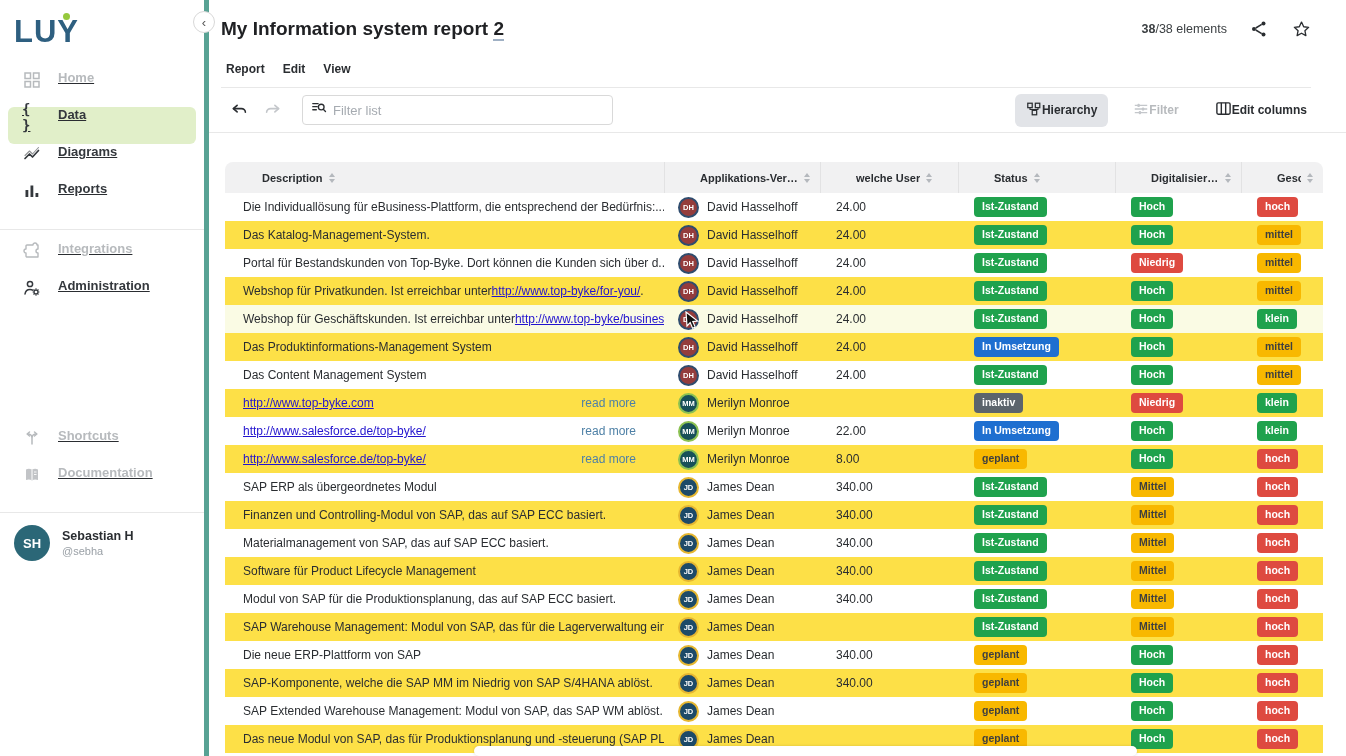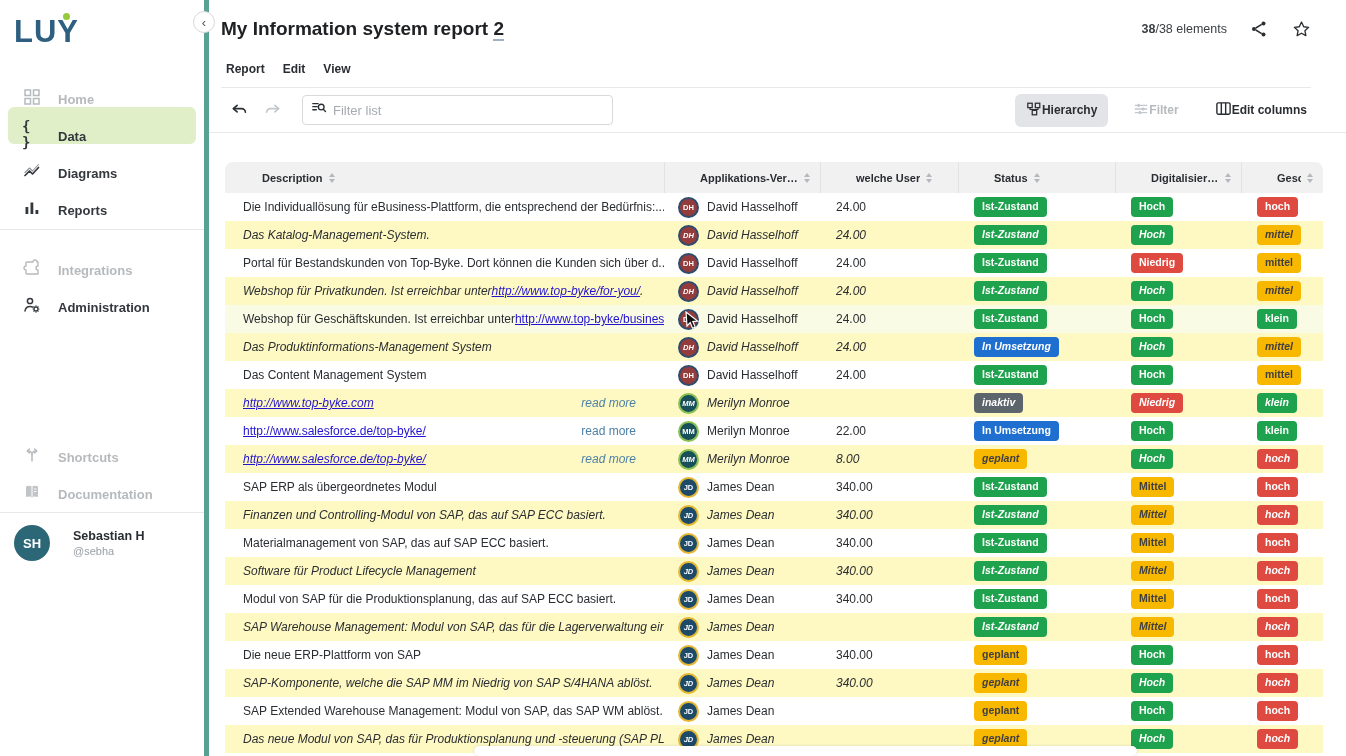--- a/index.html
+++ b/index.html
@@ -11,31 +11,31 @@
   .sidebar { position:absolute; left:0; top:0; width:204px; height:575px; background:#fff;
              display:flex; flex-direction:column; }
   .side-divider { position:absolute; left:204px; top:0; width:5px; height:756px; background:#58a294; }
   .collapse-btn { position:absolute; left:193px; top:11px; width:22px; height:22px; border-radius:50%;
                   background:#fff; border:1px solid #d8d8d8; z-index:5; display:flex; align-items:center;
                   justify-content:center; font-size:13px; color:#555; cursor:pointer; }
   .logo { padding:14px 0 0 14px; height:58px; position:relative; }
   .logo-text { font-size:31px; font-weight:700; color:#2e5f80; letter-spacing:1px; }
   .logo-dot { position:absolute; left:63px; top:13px; width:7px; height:7px; border-radius:50%; background:#96c93d; }
   .nav { margin-top:12px; }
-  .nav-item { display:flex; align-items:flex-end; height:37px; padding-left:14px; margin:0 8px;
-              border-radius:6px; cursor:pointer; }
+  .nav-item { display:flex; align-items:flex-start; height:37px; padding-left:14px; margin:0 8px;
+              border-radius:6px; cursor:pointer;text-decoration:underline; }
   .nav-item .nicon { width:20px; height:20px; display:flex; align-items:center; justify-content:center; margin-right:16px; }
   .nav-item .nlabel { font-size:13px; font-weight:700; color:#34383d; }
   .nav-item.disabled .nlabel { color:#b7babd; font-weight:700; }
   .nav-item.disabled { cursor:default; }
   .nav-item.active { background:#e1efc9; }
   .nav-sep { height:1px; background:#e8e8e8; margin:11px 0; }
   .side-bottom { margin-top:auto; }
   .side-footer-sep { height:1px; background:#e8e8e8; }
-  .profile { display:flex; align-items:center; padding:12px 0 14px 14px;gap:11px; }
+  .profile { display:flex; align-items:center; padding:12px 0 14px 14px; }
   .profile-avatar { width:36px; height:36px; border-radius:50%; background:#2b6777; color:#fff;
                     font-size:13px; font-weight:700; display:flex; align-items:center; justify-content:center; }
   .profile-meta { margin-left:12px; }
   .profile-name { font-size:12.5px; font-weight:700; color:#2a2d31; }
   .profile-handle { font-size:11px; color:#9aa0a6; margin-top:2px; }
   .braces { font-family:"DejaVu Sans Mono", monospace; font-size:14px; font-weight:700; color:#34383d; }
 
   
   .main { position:absolute; left:209px; top:0; right:0; bottom:0; background:#fff; }
   .page-header { padding:18px 35px 0 12px; }
@@ -72,21 +72,21 @@
   .th { display:flex; align-items:center; padding:0 10px 0 16px; overflow:hidden; }
   .th:first-child { padding-left:18px; }
   .th + .th { border-left:1px solid #e2e2e3; }
   .th-label { font-size:11px; font-weight:700; color:#2a2d31; white-space:nowrap; overflow:hidden; text-overflow:ellipsis;margin-left:19px; }
   .th:last-child .th-label { text-overflow:clip; }
   .sort { display:flex; flex-direction:column; gap:2px; margin-left:6px; flex:none; cursor:pointer; }
   .sort i { display:block; width:0; height:0; border-left:3px solid transparent; border-right:3px solid transparent; }
   .sort .up { border-bottom:4px solid #b4b8bd; }
   .sort .dn { border-top:4px solid #b4b8bd; }
   .trow { height:28px; }
-  .trow.zebra { background:#fef9c3;font-style:italic; }
+  .trow.zebra { background:#fde047; }
   .trow.hl { background:#fafbe4; }
   .td { display:flex; align-items:center; padding:0 10px 0 16px; overflow:hidden; white-space:nowrap;
         font-size:12px; color:#2a2d31; }
   .td.desc { padding-left:18px; padding-right:28px; }
   .td.owner { padding-left:14px; }
   .link { color:#2213cf; text-decoration:underline; cursor:pointer; }
   .readmore { margin-left:auto; color:#4e80a6; cursor:pointer; padding-left:10px; }
   .avatar { width:21px; height:21px; border-radius:50%; color:#fff; font-size:7.5px; font-weight:700;
             display:flex; align-items:center; justify-content:center; flex:none; margin-right:8px; cursor:pointer; }
   .badge { padding:3px 8px; border-radius:4px; font-size:10.5px; font-weight:700; color:#fff; line-height:1.25; cursor:default; }

